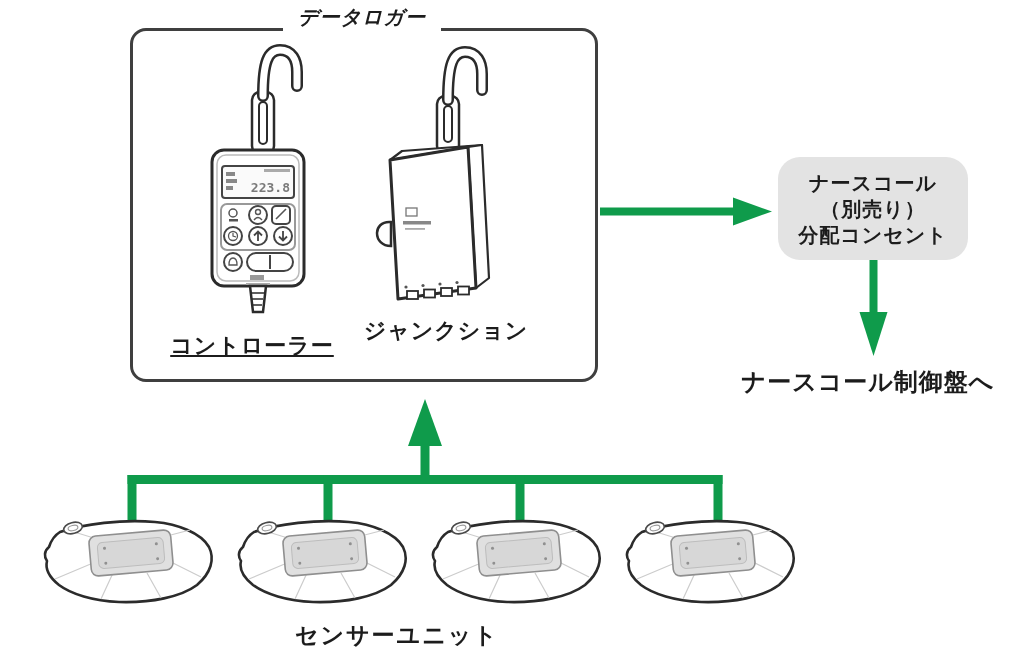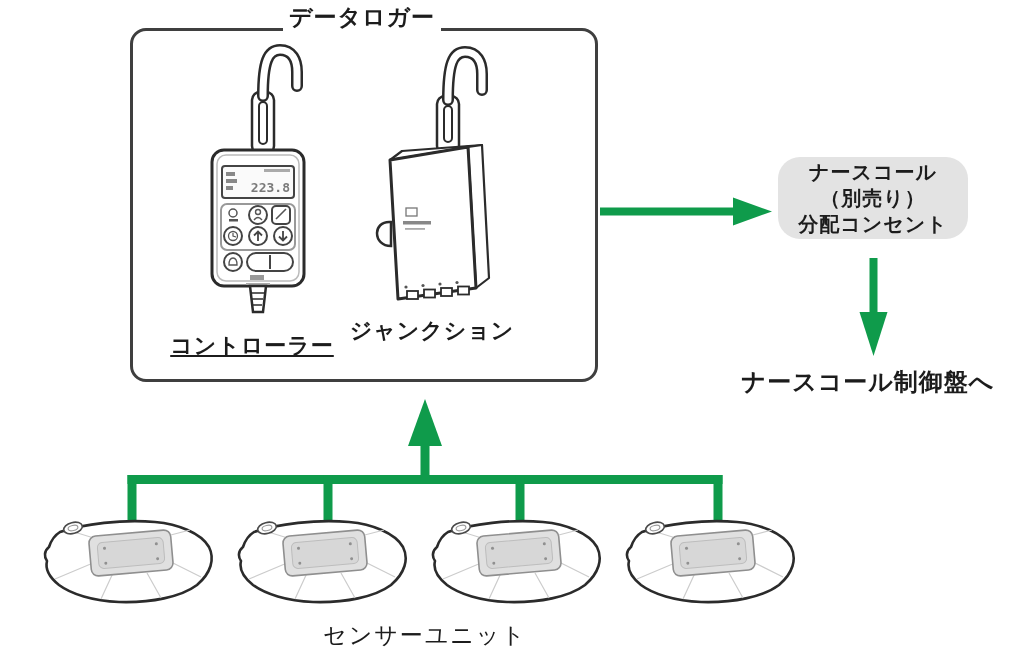--- a/index.html
+++ b/index.html
@@ -8,39 +8,39 @@
     font-family:"Liberation Sans","DejaVu Sans",sans-serif;color:#1c1c1c;
   }
   .abs{position:absolute;}
   svg{position:absolute;left:0;top:0;}
   .dl-box{
     left:130px;top:28px;width:468px;height:354px;box-sizing:border-box;
     border:3px solid #3f3f3f;border-radius:16px;z-index:1;
   }
   .dl-label{
     left:283px;top:3px;width:158px;height:30px;z-index:3;background:#ffffff;
-    text-align:center;font-size:23px;font-weight:600;line-height:28px;letter-spacing:1px;
+    text-align:center;font-size:20px;font-weight:600;line-height:28px;letter-spacing:1px;font-style:italic;
   }
   .device-label{
     z-index:3;text-align:center;font-size:22px;font-weight:600;line-height:25px;letter-spacing:1px;
   }
   .ctrl-label{left:152px;top:333px;width:200px;text-decoration:underline;}
-  .jb-label{left:332px;top:318px;width:200px;}
+  .jb-label{left:346px;top:318px;width:200px;}
   .outlet-box{
-    left:778px;top:157px;width:190px;height:82px;border-radius:22px;background:#e3e3e3;
+    left:778px;top:157px;width:190px;height:103px;border-radius:22px;background:#e3e3e3;
     display:flex;flex-direction:column;align-items:center;justify-content:center;
     font-size:20px;font-weight:600;line-height:26px;letter-spacing:1px;z-index:2;
   }
   .cp-label{
     left:708px;top:366px;width:320px;text-align:center;
     font-size:24px;font-weight:600;letter-spacing:1px;z-index:2;
   }
   .sensor-label{
-    left:295px;top:620px;width:260px;text-align:center;
-    font-size:23px;font-weight:400;letter-spacing:2px;z-index:2;
+    left:295px;top:620px;width:260px;text-align:left;
+    font-size:23px;font-weight:700;letter-spacing:2px;z-index:2;
   }
 </style>
 </head>
 <body>
 
 <div class="canvas">
 
   <svg width="1010" height="666" viewBox="0 0 1010 666">
     <defs>
       <g id="mat-proto">

